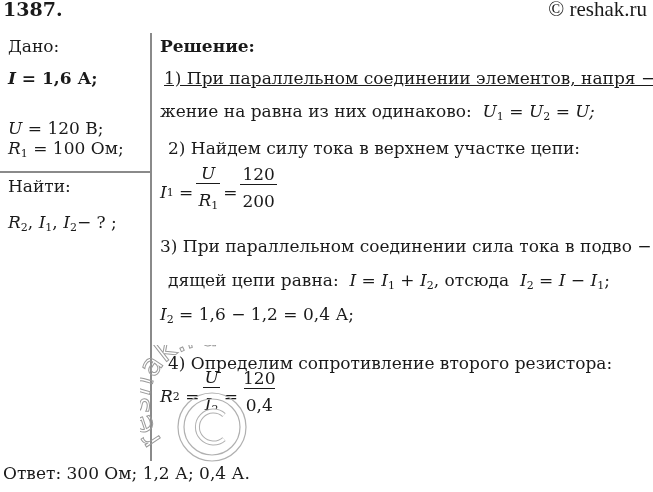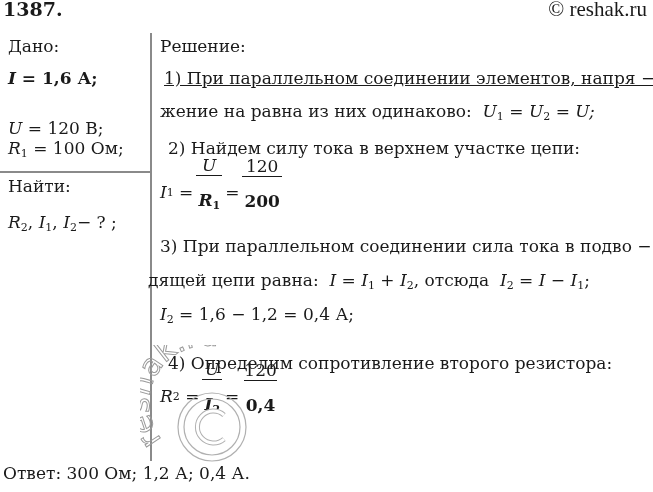--- a/index.html
+++ b/index.html
@@ -11,21 +11,21 @@
     .abs { position: absolute; white-space: nowrap; }
     .num { font-weight: bold; font-size: 19px; left: 3px; top: -2px; }
     .site { right: 6px; top: -3px; font-family: "Liberation Serif", serif; font-size: 21px; }
     .txt { font-size: 17px; }
     .it { font-style: italic; }
     sub { font-size: 11px; vertical-align: -3px; font-style: normal; }
     .vline { position: absolute; left: 150px; top: 33px; width: 2px; height: 428px; background: #8a8a8a; }
     .hline { position: absolute; left: 0; top: 171px; width: 151px; height: 2px; background: #8a8a8a; }
     .frac { display: inline-flex; flex-direction: column; align-items: center; vertical-align: middle; margin: 0 3px; line-height: 1.05; }
     .frac .n { padding: 0 2px; }
-    .frac .d { border-top: 1.5px solid #1a1a1a; padding: 16px 2px; font-weight: bold; }
+    .frac .d { border-top: 1.5px solid #1a1a1a; padding: 8px 2px; }
     .wm { position: absolute; left: 140px; top: 345px; width: 160px; height: 125px; pointer-events: none; }
   </style>
 </head>
 <body>
 
 <div class="abs num">1387.</div>
 <div class="abs site">© reshak.ru</div>
 
 <div class="vline"></div>
 <div class="hline"></div>
@@ -41,42 +41,42 @@
   <span class="it">R</span><sub>1</sub><span> = 100 Ом;</span>
 </div>
 
 <div class="abs txt" style="left:8px; top:176px;">Найти:</div>
 <div class="abs txt" style="left:8px; top:212px;">
   <span class="it">R</span><sub>2</sub>,
   <span class="it">I</span><sub>1</sub>,
   <span class="it">I</span><sub>2</sub><span>− ? ;</span>
 </div>
 
-<div class="abs txt" style="left:160px; top:36px;">Решение:</div>
+<div class="abs txt" style="left:160px; top:36px;font-weight:bold;">Решение:</div>
 <div class="abs txt" style="left:164px; top:68px;text-decoration:underline;">1) При параллельном соединении элементов, напря −</div>
 <div class="abs txt" style="left:160px; top:101px;">
   <span>жение на равна из них одинаково:</span>&nbsp;
   <span class="it">U<sub>1</sub> = U<sub>2</sub> = U;</span>
 </div>
 <div class="abs txt" style="left:160px; top:138px;margin-left:8px;">2) Найдем силу тока в верхнем участке цепи:</div>
 
 <div class="abs txt" style="left:160px; top:165px; height:54px; display:flex; align-items:center;">
   <span class="it">I</span><sub>1</sub>&nbsp;=
   <span class="frac">
     <span class="n it">U</span>
     <span class="d"><span class="it">R</span><sub>1</sub></span>
   </span>=
   <span class="frac">
     <span class="n">120</span>
     <span class="d">200</span>
   </span>&nbsp;
 </div>
 
 <div class="abs txt" style="left:160px; top:236px;">3) При параллельном соединении сила тока в подво −</div>
-<div class="abs txt" style="left:148px; top:270px;text-align:right;">
+<div class="abs txt" style="left:168px; top:270px;text-align:right;">
   <span>дящей цепи равна:</span>&nbsp;
   <span class="it">I</span> = <span class="it">I</span><sub>1</sub> + <span class="it">I</span><sub>2</sub>,
   <span>отсюда</span>&nbsp;
   <span class="it">I</span><sub>2</sub> = <span class="it">I</span> − <span class="it">I</span><sub>1</sub>;
 </div>
 <div class="abs txt" style="left:160px; top:304px;">
   <span class="it">I</span><sub>2</sub> = 1,6 − 1,2 = 0,4 А;
 </div>
 <div class="abs txt" style="left:168px; top:340px;margin-top:13px;">4) Определим сопротивление второго резистора:</div>
 

